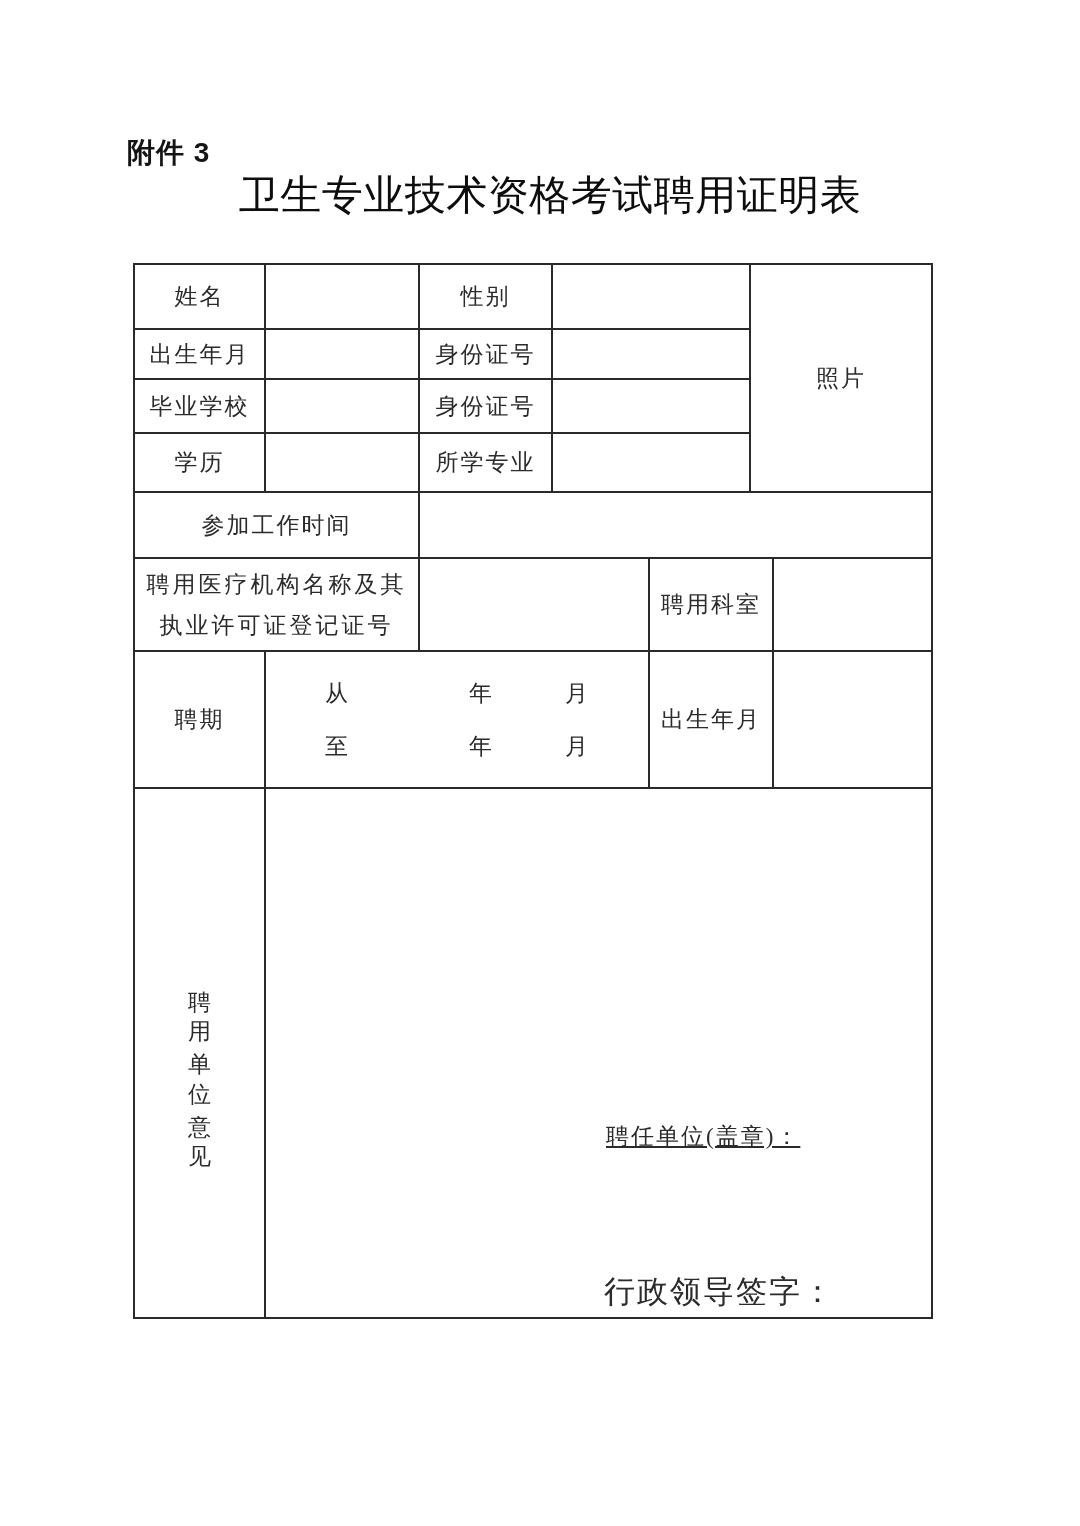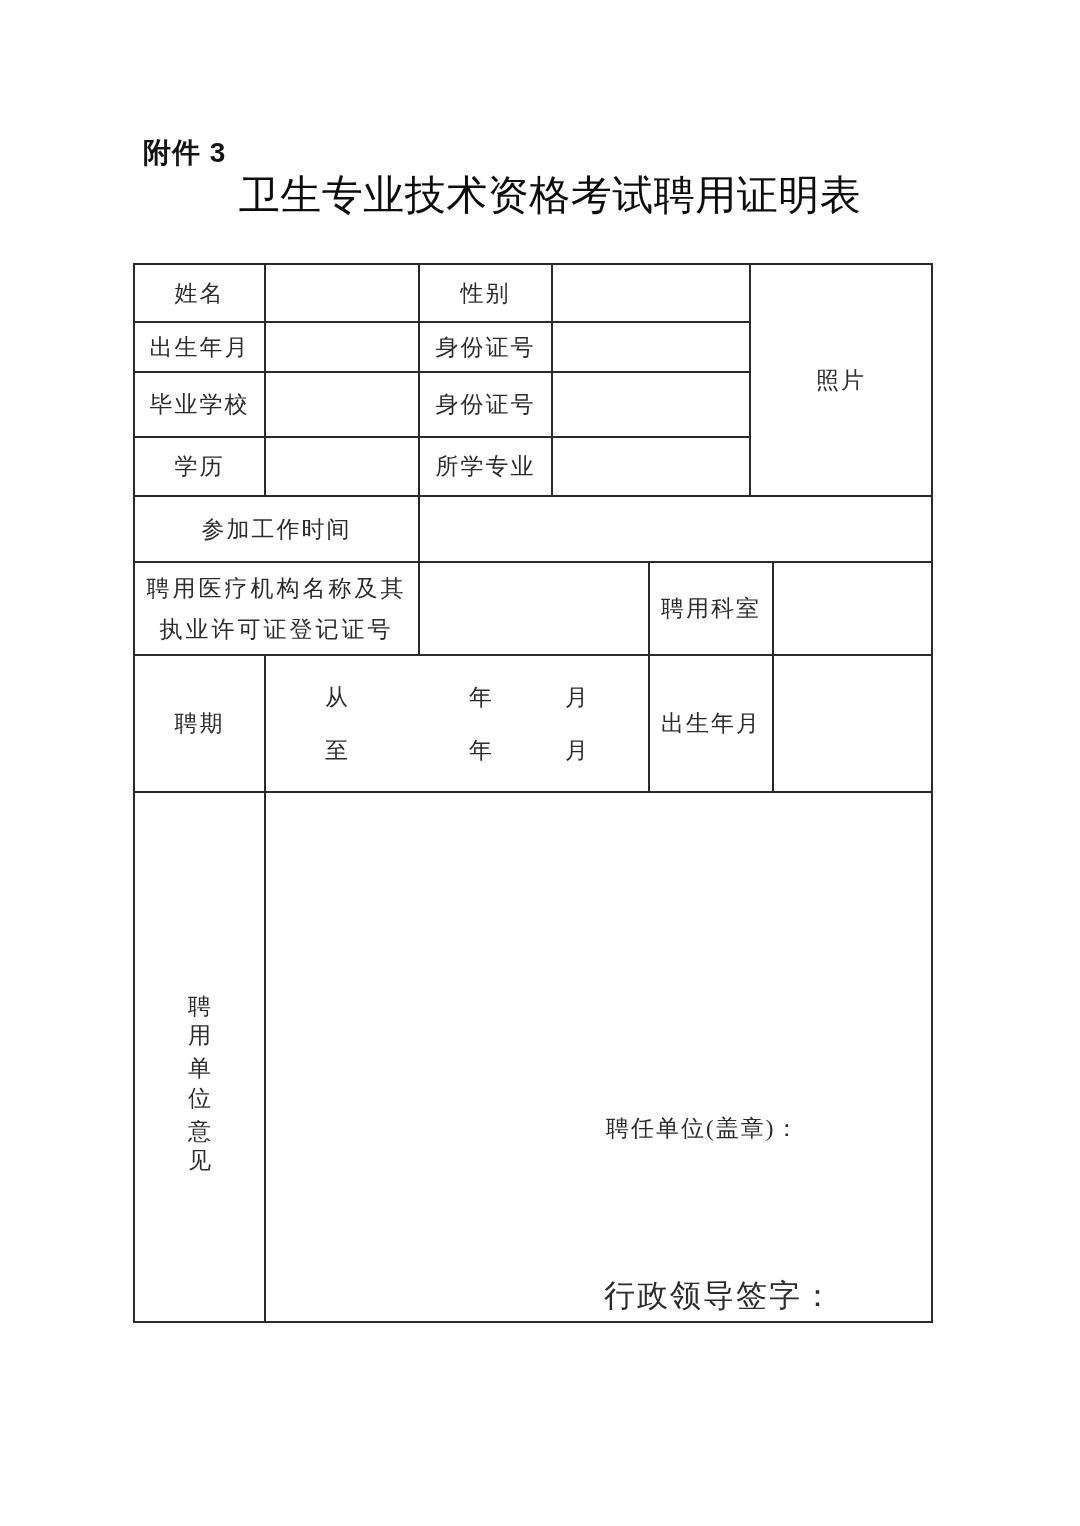--- a/index.html
+++ b/index.html
@@ -5,21 +5,21 @@
   html, body { margin: 0; padding: 0; }
   body {
     width: 1080px; height: 1526px;
     background: #ffffff;
     position: relative;
     font-family: "Liberation Serif", "DejaVu Serif", serif;
     color: #2a2a2a;
     overflow: hidden;
   }
   .attachment-label {
-    position: absolute; left: 143px; top: 134px;
+    position: absolute; left: 127px; top: 134px;
     font-size: 28px; font-weight: 600;
     font-family: "Liberation Sans", "DejaVu Sans", sans-serif;
     color: #141414; letter-spacing: 1px; white-space: pre;
   }
   .doc-title {
     position: absolute; left: 550px; top: 168px;
     transform: translateX(-50%);
     font-size: 41px; font-weight: 400;
     font-family: "Liberation Sans", "DejaVu Sans", sans-serif;
     color: #0d0d0d; letter-spacing: 0.5px; white-space: nowrap;
@@ -29,43 +29,43 @@
     width: 798px;
     border-collapse: collapse; table-layout: fixed;
   }
   table.form-table td {
     border: 2px solid #2a2a2a;
     text-align: center; vertical-align: middle;
     font-size: 23px; color: #2b2b2b;
     letter-spacing: 2px; padding: 0;
     overflow: hidden;
   }
-  tr.r1 { height: 58px; border-radius: 20px; }
+  tr.r1 { height: 65px; border-radius: 20px; }
   tr.r2 { height: 50px; }
-  tr.r3 { height: 65px; }
+  tr.r3 { height: 54px; }
   tr.r4 { height: 59px; }
   tr.r5 { height: 66px; }
   tr.r6 { height: 93px; margin-top: 11px; }
   tr.r7 { height: 137px; }
   tr.r8 { height: 530px; }
   .two-line div { line-height: 41px; letter-spacing: 3px; white-space: nowrap; }
   .work-label { letter-spacing: 4px; }
   .period-cell div { line-height: 53px; white-space: pre; letter-spacing: 1px; }
   .vertical-text {
     display: inline-block;
     writing-mode: vertical-rl;
     text-orientation: upright;
     letter-spacing: 31px;
     margin-top: 30px;
     font-size: 23px;
   }
   td.opinion-content { position: relative; }
   .seal-line {
-    position: absolute; left: 340px; top: 320px;
-    font-size: 23px; letter-spacing: 2px; white-space: nowrap;
+    position: absolute; left: 340px; top: 332px;
+    font-size: 23px; letter-spacing: 2px; white-space: nowrap; text-decoration: underline;
   }
   .signature-line {
     position: absolute; left: 338px; top: 482px;
     font-size: 31px; letter-spacing: 2px; white-space: nowrap;
   }
 </style>
 </head>
 <body>
 
 <div class="attachment-label">附件 3</div>

